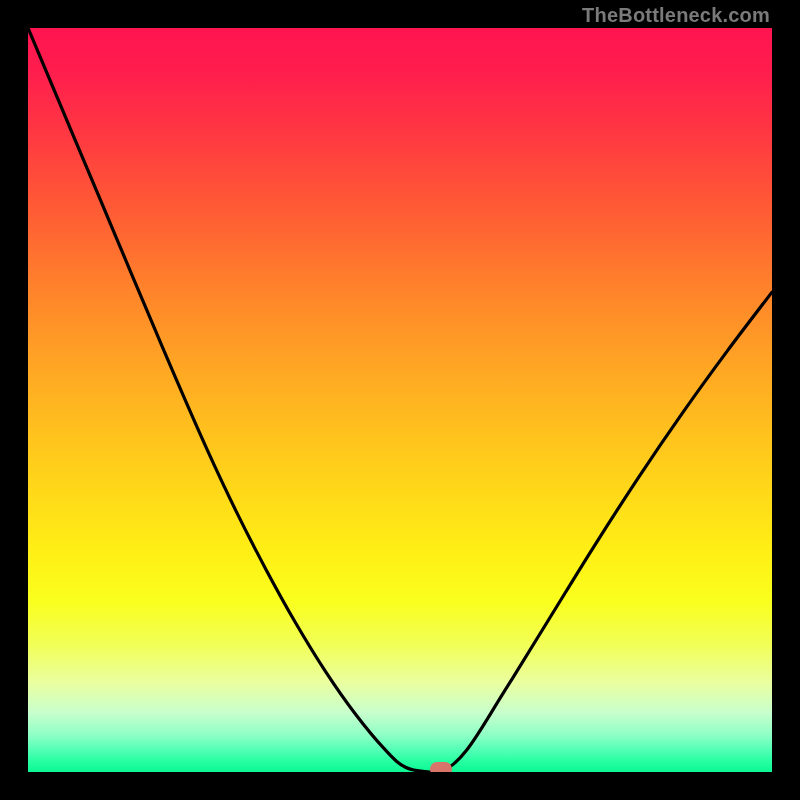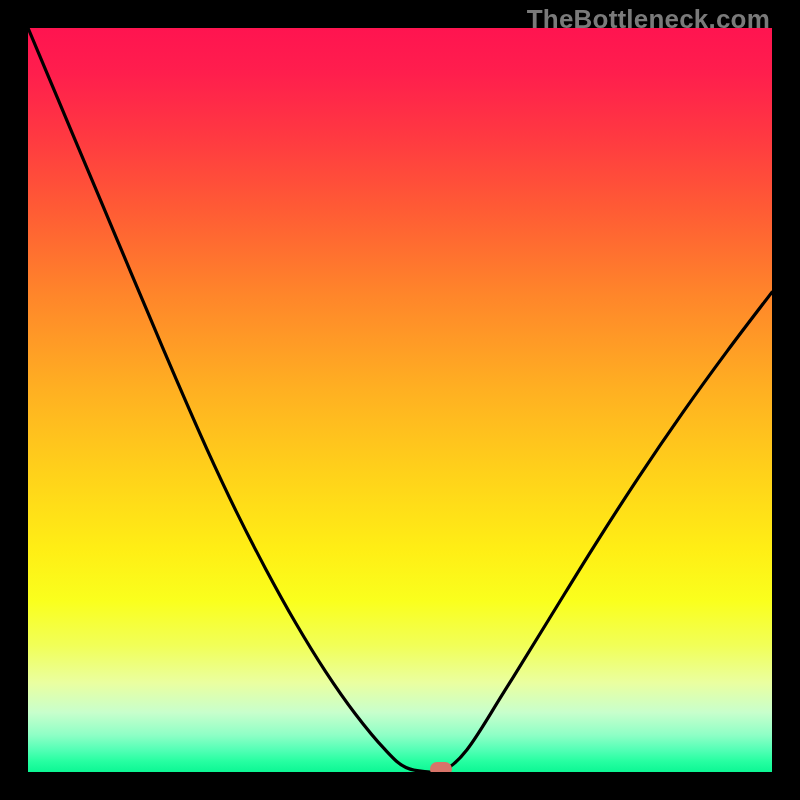--- a/index.html
+++ b/index.html
@@ -47,21 +47,21 @@
       #54ffb6 97%,
       #28ffa2 98.5%,
       #0cf794 100%
     );
   }
   .watermark {
     position: absolute;
     top: 4px;
     right: 30px;
     font-family: Arial, Helvetica, sans-serif;
-    font-size: 26px;
+    font-size: 20px;
     font-weight: 600;
     color: #7a7a7a;
     letter-spacing: 0.2px;
   }
   svg.curve {
     position: absolute;
     inset: 0;
   }
   .marker {
     position: absolute;

